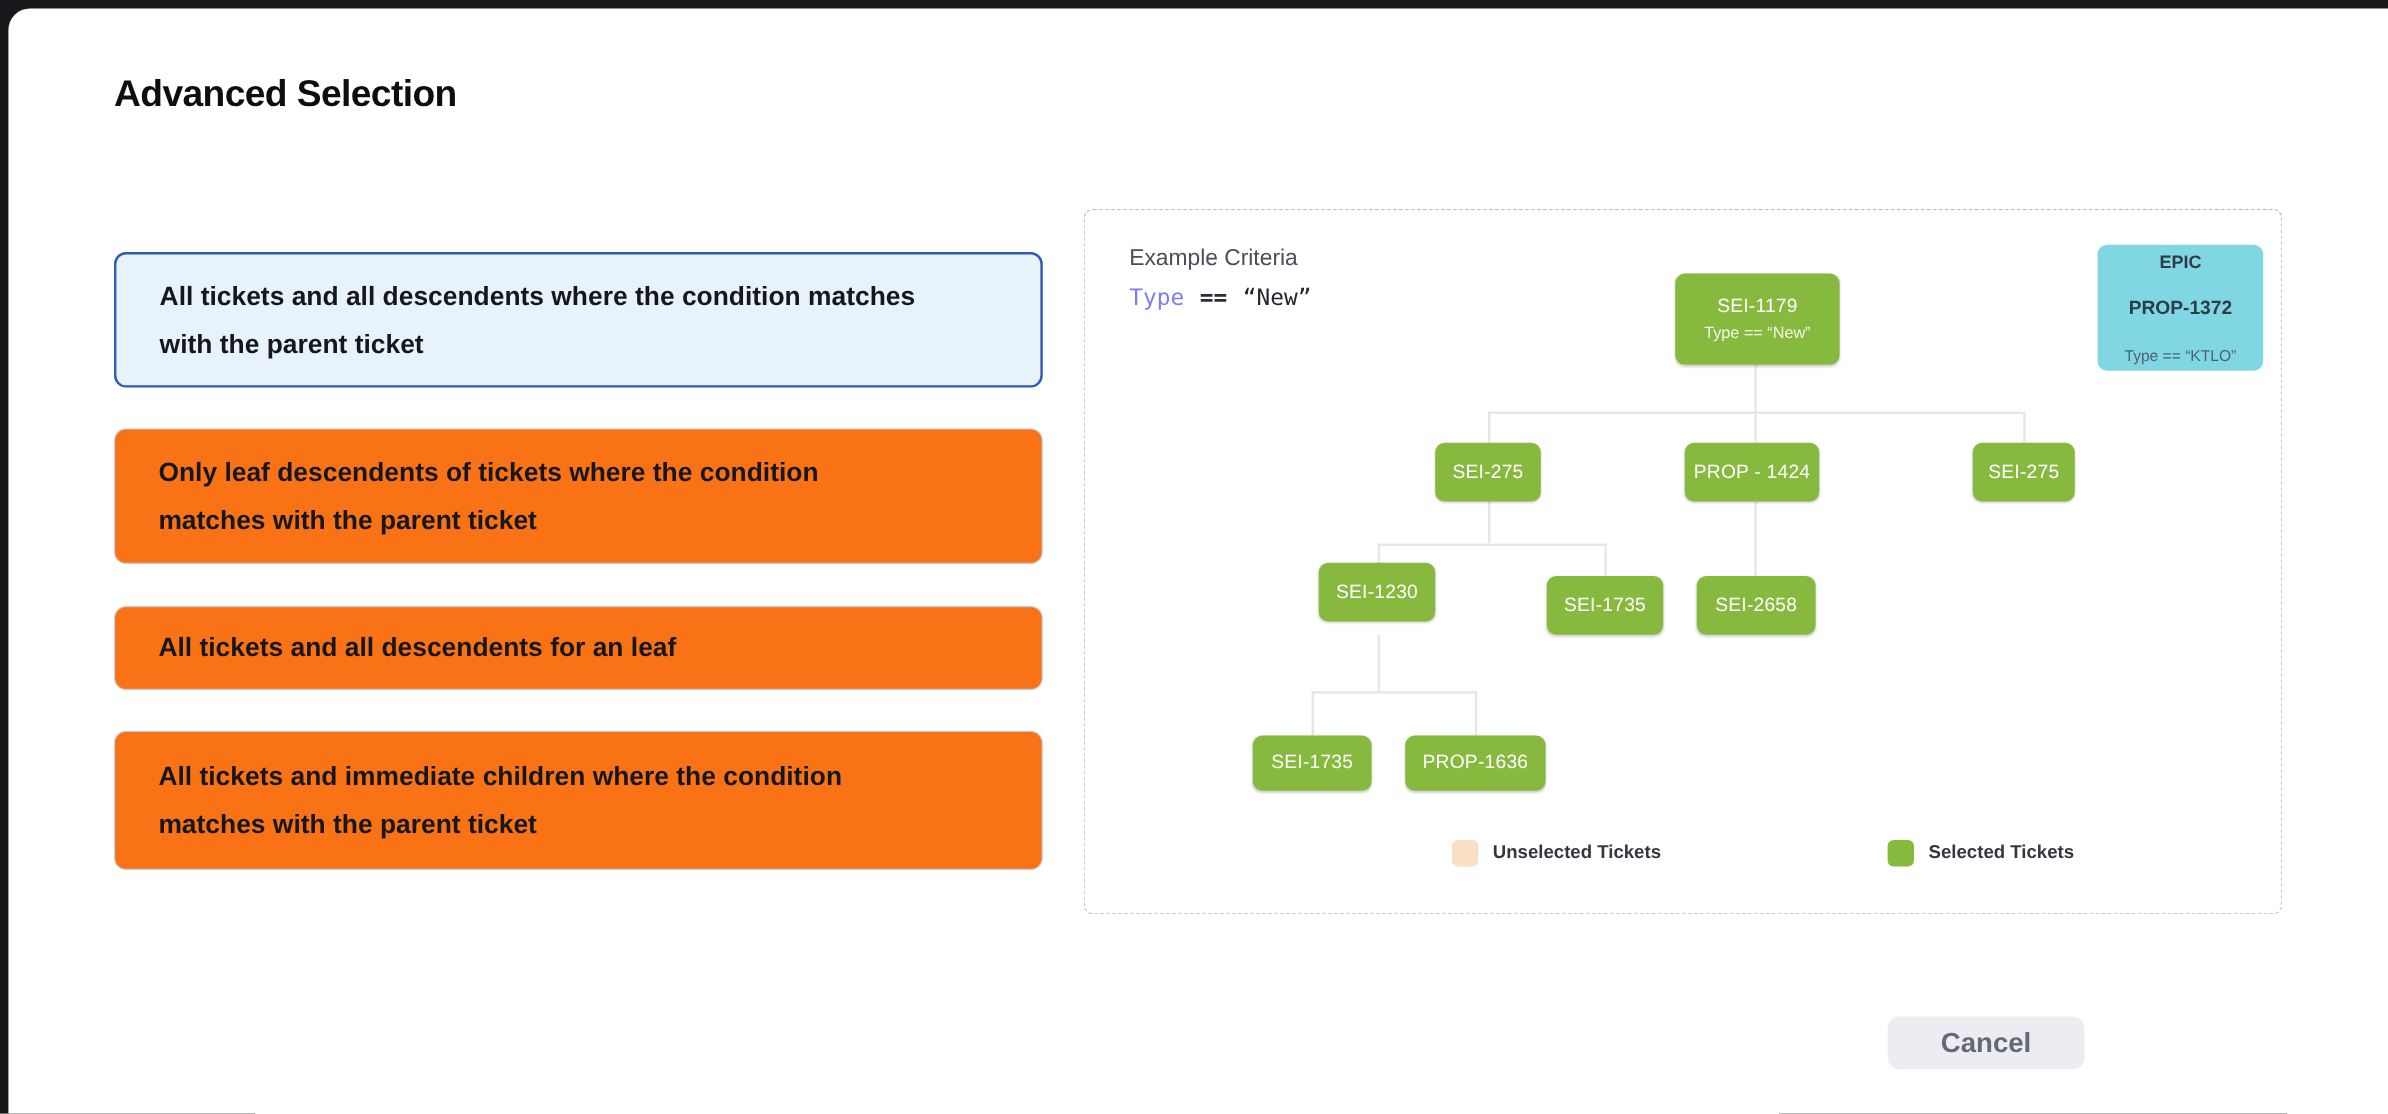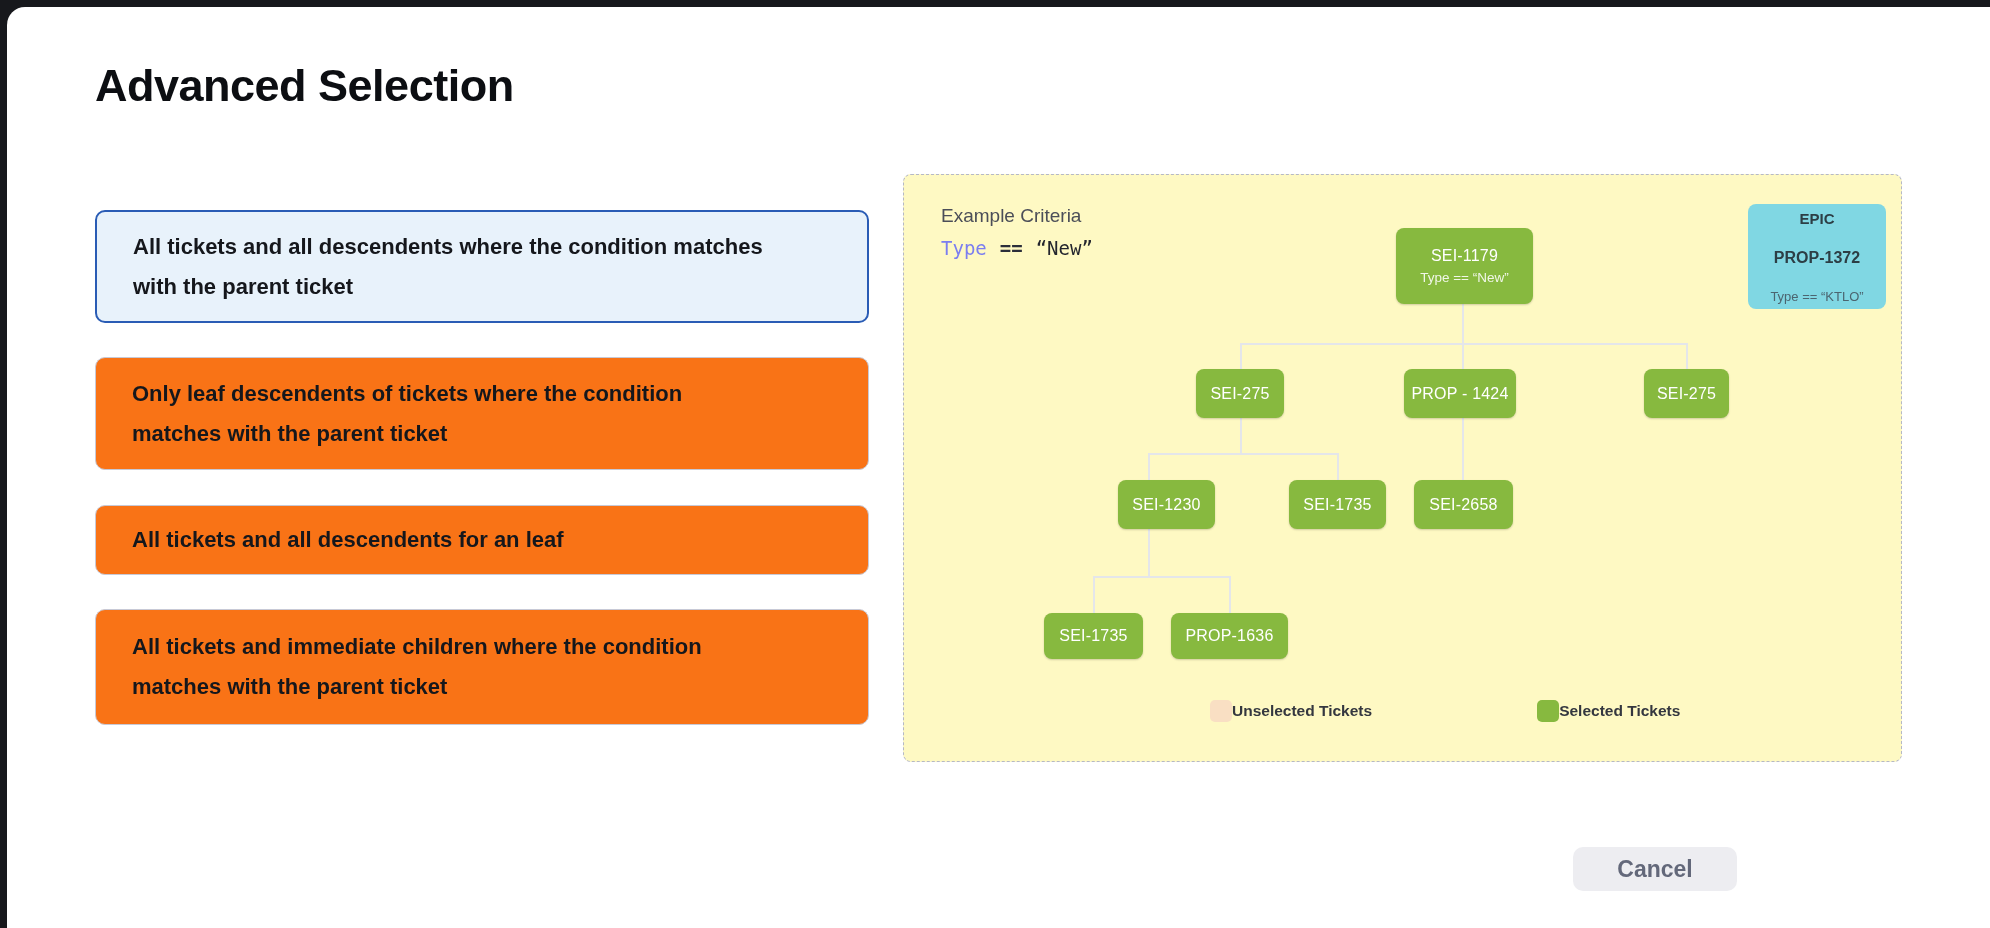--- a/index.html
+++ b/index.html
@@ -11,21 +11,21 @@
     overflow:hidden;
   }
   .modal-bg {
     position:absolute; left:7px; top:7px; right:0; bottom:0;
     background:#ffffff; border-top-left-radius:18px;
   }
   .content { position:absolute; inset:0; }
 
   .page-title {
     position:absolute; left:95px; top:60px;
-    font-size:45px; font-weight:700; color:#0c0e12; letter-spacing:-0.5px;
+    font-size:31px; font-weight:700; color:#0c0e12; letter-spacing:-0.5px;
   }
 
   
   .option-card {
     position:absolute; left:95px; width:774px;
     border:1.5px solid #c7c9d6; border-radius:10px; background:#f97316;
     display:flex; align-items:center; padding:0 36px;
     cursor:pointer;
   }
   .option-card.selected {
@@ -36,21 +36,21 @@
     max-width:640px;
   }
   .card-1 { top:210px; height:113px; }
   .card-2 { top:357px; height:113px; }
   .card-3 { top:505px; height:70px; }
   .card-4 { top:609px; height:116px; }
 
   
   .preview-panel {
     position:absolute; left:903px; top:174px; width:999px; height:588px;
-    border:1.5px dashed #b5b8c7; border-radius:8px; background:#fef9c3;
+    border:1.5px dashed #b5b8c7; border-radius:8px; background:#ffffff;
   }
   .criteria-label {
     position:absolute; left:37px; top:30px;
     font-size:19px; font-weight:500; color:#4b4e58;
   }
   .criteria-code {
     position:absolute; left:37px; top:62px;
     font-family:"DejaVu Sans Mono", monospace; font-size:19px;
     display:inline-flex; gap:13px; align-items:baseline;
   }
@@ -77,21 +77,21 @@
   .tree-node .node-id {
     font-size:16px; font-weight:400; color:#ffffff; letter-spacing:0.2px;
   }
   .tree-node .node-cond {
     font-size:13.5px; font-weight:500; color:rgba(255,255,255,0.88); margin-top:5px;
   }
   .n-root { left:492px; top:53px;  width:137px; height:76px; }
   .n-l2a  { left:292px; top:194px; width:88px;  height:49px; }
   .n-l2b  { left:500px; top:194px; width:112px; height:49px; }
   .n-l2c  { left:740px; top:194px; width:85px;  height:49px; }
-  .n-l3a  { left:195px; top:305px; width:97px;  height:49px;margin-left:19px; }
+  .n-l3a  { left:195px; top:294px; width:97px;  height:49px; }
   .n-l3b  { left:385px; top:305px; width:97px;  height:49px; }
   .n-l3c  { left:510px; top:305px; width:99px;  height:49px; }
   .n-l4a  { left:140px; top:438px; width:99px;  height:46px; }
   .n-l4b  { left:267px; top:438px; width:117px; height:46px; }
 
   
   .vline, .hline { position:absolute; background:#e4e6ea; }
   .vline { width:1.5px; }
   .hline { height:1.5px; }
   .lv1 { left:558px; top:129px; height:65px; }
@@ -102,21 +102,21 @@
   .lh2 { left:244px; top:278px; width:189px; }
   .lv5 { left:244px; top:278px; height:27px; }
   .lv6 { left:433px; top:278px; height:27px; }
   .lv7 { left:558px; top:243px; height:62px; }
   .lv8 { left:244px; top:354px; height:47px; }
   .lh3 { left:189px; top:401px; width:136px; }
   .lv9 { left:189px; top:401px; height:37px; }
   .lv10{ left:325px; top:401px; height:37px; }
 
   
-  .legend { position:absolute; left:306px; top:525px; display:flex; align-items:center; gap:0; }
+  .legend { position:absolute; left:306px; top:525px; display:flex; align-items:center; gap:12px; }
   .legend-swatch { width:22px; height:22px; border-radius:5px; }
   .swatch-unselected { background:#f9dfc3; }
   .swatch-selected { background:#87b93f; }
   .legend-label { font-size:15.5px; font-weight:700; color:#34373f; }
   .legend-gap { width:165px; }
 
   
   .btn {
     position:absolute; top:847px; height:44px; border:none; border-radius:10px;
     font-family:"Liberation Sans", sans-serif; font-size:23px; font-weight:700;

